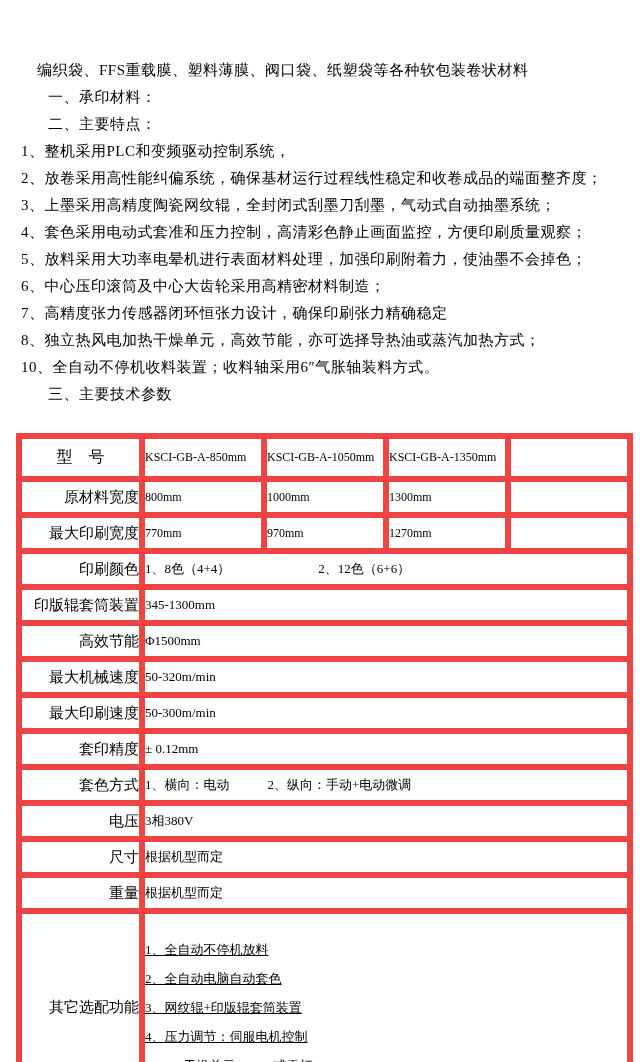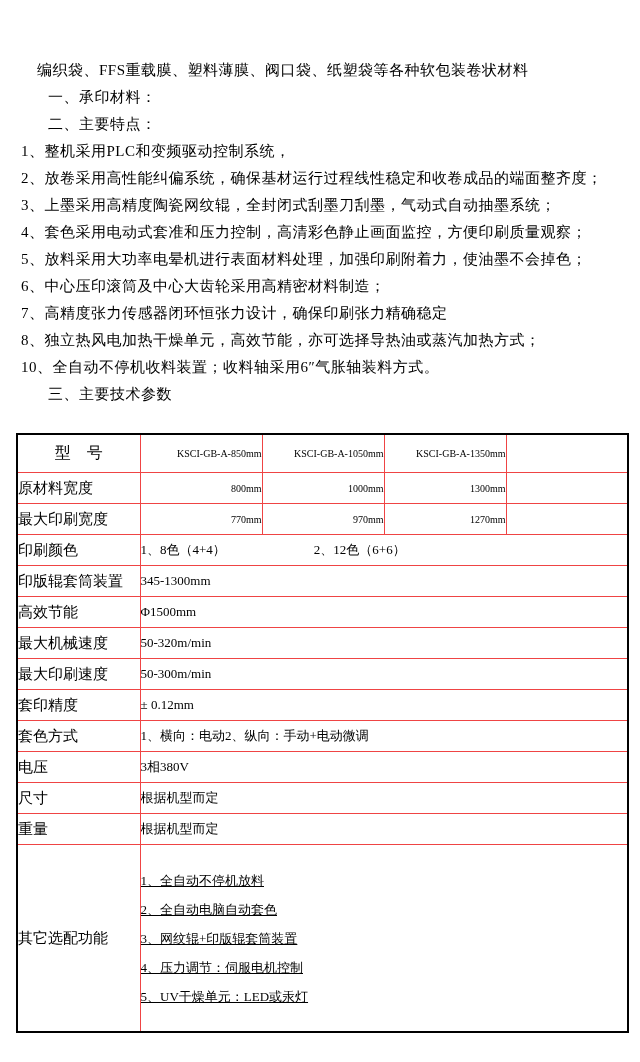--- a/index.html
+++ b/index.html
@@ -35,51 +35,51 @@
 
   
   table.spec {
     border-collapse: collapse;
     table-layout: fixed;
     width: 611px;
     margin: 25px 0 0 16px;
     border: 2px solid #000;
   }
   table.spec td {
-    border: 1px solid #ef4444;
+    border: 6px solid #ef4444;
     padding: 0;
     vertical-align: middle;
     overflow: hidden;
   }
   tr.row-header td { height: 37px; }
   tr.row-std td    { height: 30px; }
   tr.row-options td{ height: 186px; }
 
   .label-cell {
     font-size: 15px;
     padding-left: 9px;
+    text-align: right;
   }
   .header-label {
     text-align: center;
     font-size: 16px;
     padding-left: 0;
   }
   .model-cell {
-    font-size: 10px;
+    font-size: 12px;
     padding-left: 4px;
     white-space: nowrap;
-    text-align: right;
   }
   .value-cell {
     font-size: 13px;
     padding-left: 8px;
     white-space: nowrap;
   }
   .gap-wide .part + .part   { margin-left: 88px; }
-  .gap-narrow .part + .part { }
+  .gap-narrow .part + .part { margin-left: 38px; }
 
   .options-list div {
     font-size: 13px;
     line-height: 29px;
     white-space: nowrap;
     text-decoration: underline;
   }
 </style>
 </head>
 <body>

